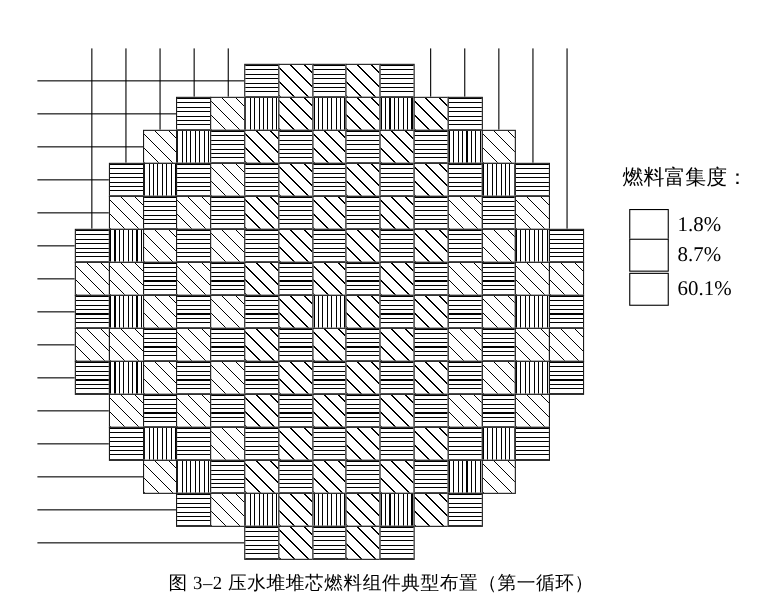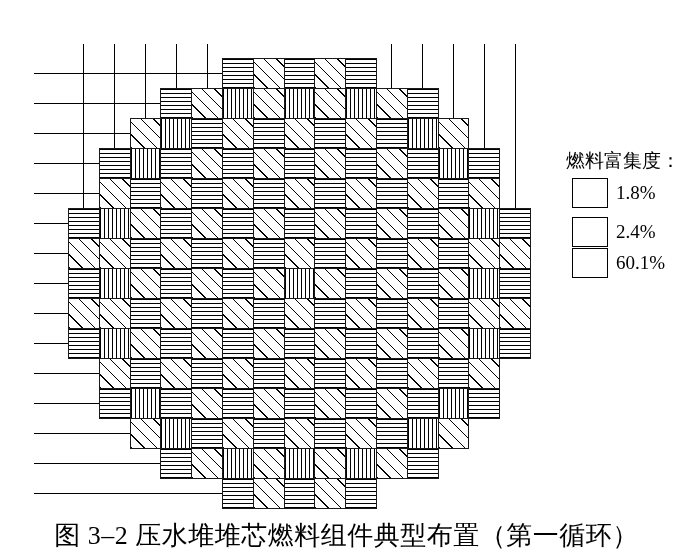--- a/index.html
+++ b/index.html
@@ -103,21 +103,21 @@
     font-size: 19px;
     font-family: "Liberation Serif", serif;
     white-space: nowrap;
   }
   #caption {
     position: absolute;
     left: 0;
     top: 518px;
     width: 693px;
     text-align: center;
-    font-size: 26px;
+    font-size: 17px;
     font-family: "Liberation Serif", serif;
     letter-spacing: 0.5px;
   }
 </style>
 </head>
 <body>
 
 <div id="root">
 
   <div id="col-labels">
@@ -360,27 +360,27 @@
       <div class="cell f18" style="left: 222px; top: 478px; width: 31.8px; height: 31px;"></div>
       <div class="cell f24" style="left: 252.8px; top: 478px; width: 31.8px; height: 31px;"></div>
       <div class="cell f18" style="left: 283.6px; top: 478px; width: 31.8px; height: 31px;"></div>
       <div class="cell f24" style="left: 314.4px; top: 478px; width: 31.8px; height: 31px;"></div>
       <div class="cell f18" style="left: 345.2px; top: 478px; width: 31.8px; height: 31px;"></div>
     </div>
 
   <div id="legend">
     <div id="legend-title">燃料富集度：</div>
     <div id="legend-items">
-        <div class="legend-row" style="top: 30px;">
+        <div class="legend-row" style="top: 42px;">
           <div class="legend-swatch f18"></div>
           <div class="legend-text">1.8%</div>
         </div>
         <div class="legend-row" style="top: 69px;">
           <div class="legend-swatch f24"></div>
-          <div class="legend-text">2.4%</div>
+          <div class="legend-text">8.7%</div>
         </div>
         <div class="legend-row" style="top: 100px;">
           <div class="legend-swatch f31"></div>
           <div class="legend-text">60.1%</div>
         </div>
       </div>
   </div>
 
   <div id="caption">图 3–2   压水堆堆芯燃料组件典型布置（第一循环）</div>
 </div>

